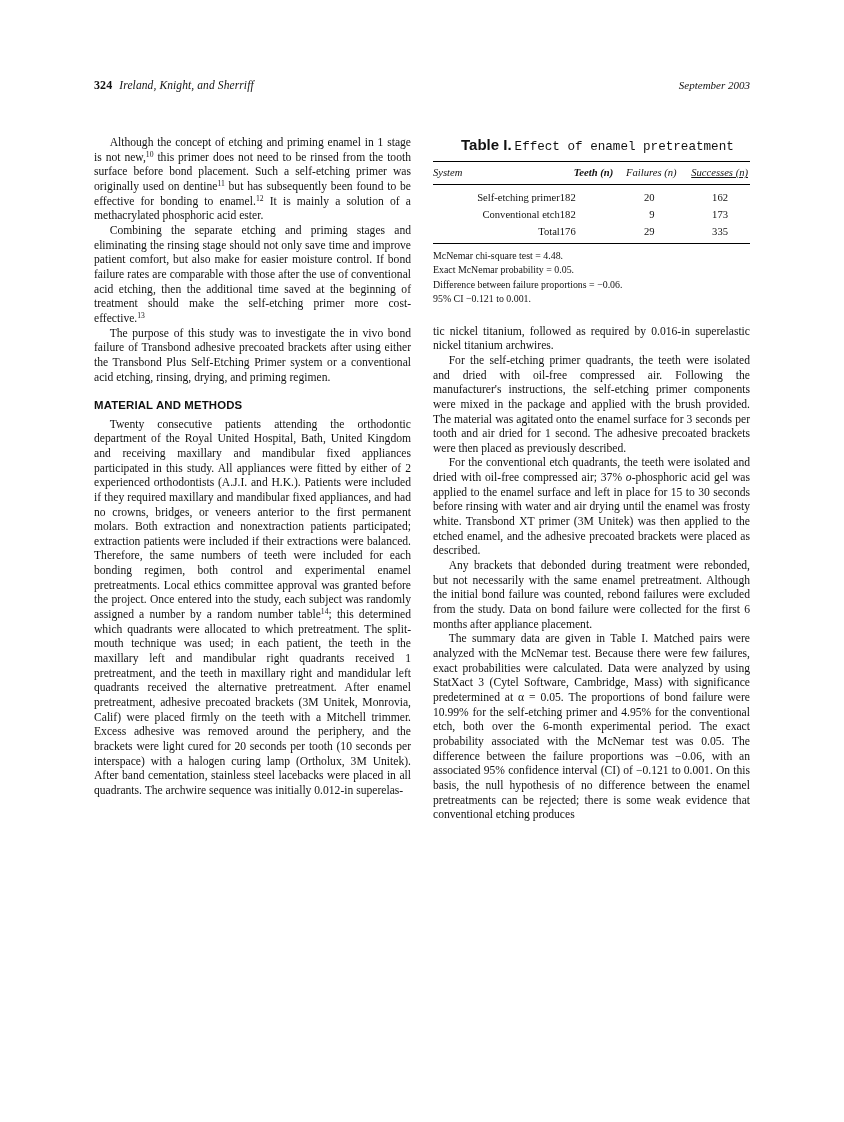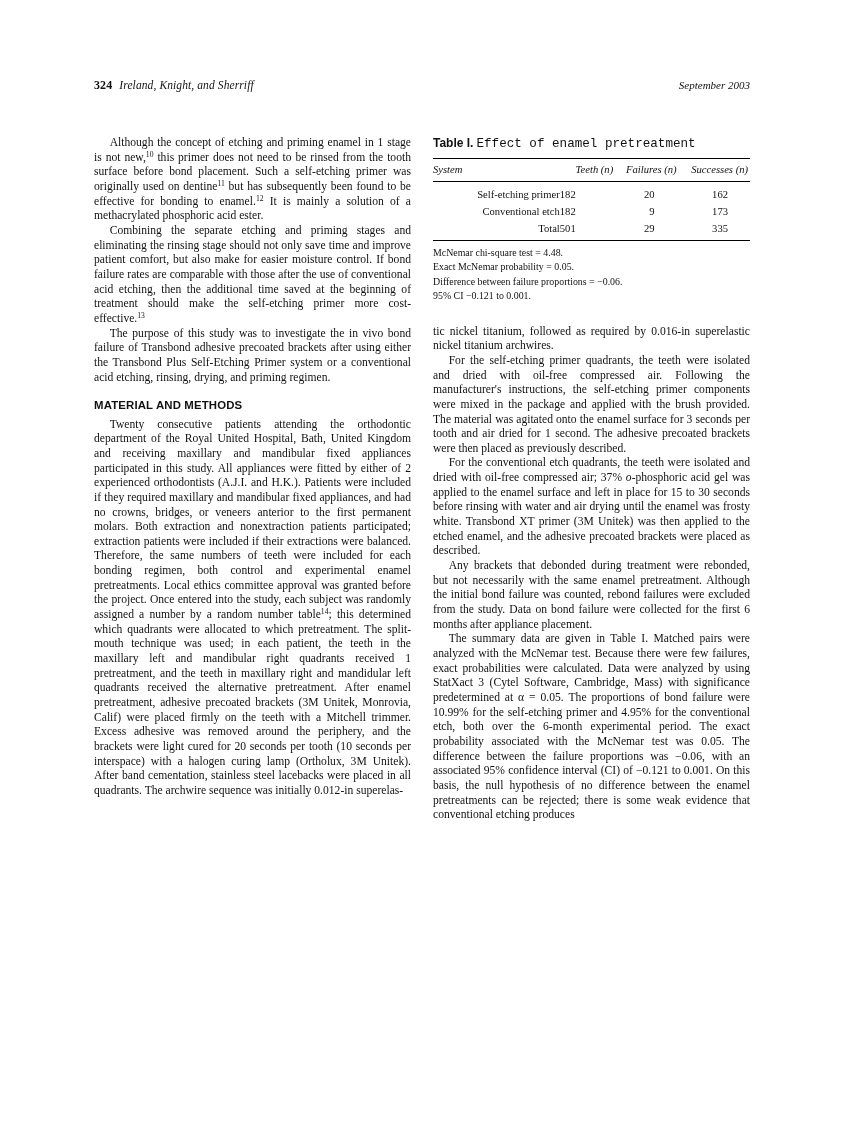--- a/index.html
+++ b/index.html
@@ -98,43 +98,44 @@
     width: 317px;
   }
   .table-caption {
     font-size: 12px;
     margin-bottom: 6px;
     line-height: 1.2;
   }
   .table-caption .tlabel {
     font-family: "Liberation Sans", "DejaVu Sans", sans-serif;
     font-weight: bold;
-    font-size: 12px;
+    font-size: 15px;
+    margin-left: 28px;
   }
   .table-caption .ttitle {
     font-family: Liberation Mono, monospace;
     font-size: 12.6px;
   }
   table.data {
     width: 100%;
     border-collapse: collapse;
     font-size: 10.6px;
   }
   table.data thead th {
     font-style: italic;
     font-weight: normal;
     padding: 5px 0 6px 0;
     border-top: 1.3px solid #000;
     border-bottom: 1.1px solid #000;
     white-space: nowrap;
   }
   table.data thead th.c0 { text-align: left; width: 40%; }
-  table.data thead th.c1 { text-align: right; width: 20%; padding-right: 10px;}
+  table.data thead th.c1 { text-align: right; width: 20%; padding-right: 10px; font-weight: bold;}
   table.data thead th.c2 { text-align: right; width: 20%; padding-right: 10px;}
-  table.data thead th.c3 { text-align: right; width: 20%; padding-right: 2px;}
+  table.data thead th.c3 { text-align: right; width: 20%; padding-right: 2px; text-decoration: underline;}
 
   table.data tbody td {
     padding: 0.9px 0;
     line-height: 1.42;
   }
   table.data tbody tr:first-child td { padding-top: 5px; }
   table.data tbody tr:last-child td { padding-bottom: 4px; }
   table.data tbody td.c0 { text-align: right; }
   table.data tbody td.c1 { text-align: left; padding-right: 28px; }
   table.data tbody td.c2 { text-align: right; padding-right: 32px; margin-top: 11px; }
@@ -199,21 +200,21 @@
             <td class="c3">162</td>
           </tr>
           <tr>
             <td class="c0">Conventional etch</td>
             <td class="c1">182</td>
             <td class="c2">9</td>
             <td class="c3">173</td>
           </tr>
           <tr>
             <td class="c0">Total</td>
-            <td class="c1">501</td>
+            <td class="c1">176</td>
             <td class="c2">29</td>
             <td class="c3">335</td>
           </tr>
         </tbody>
     </table>
     <div class="table-rule-bottom"></div>
     <div class="table-notes" id="table-notes">
         <div>McNemar chi-square test = 4.48.</div>
         <div>Exact McNemar probability = 0.05.</div>
         <div>Difference between failure proportions = −0.06.</div>

